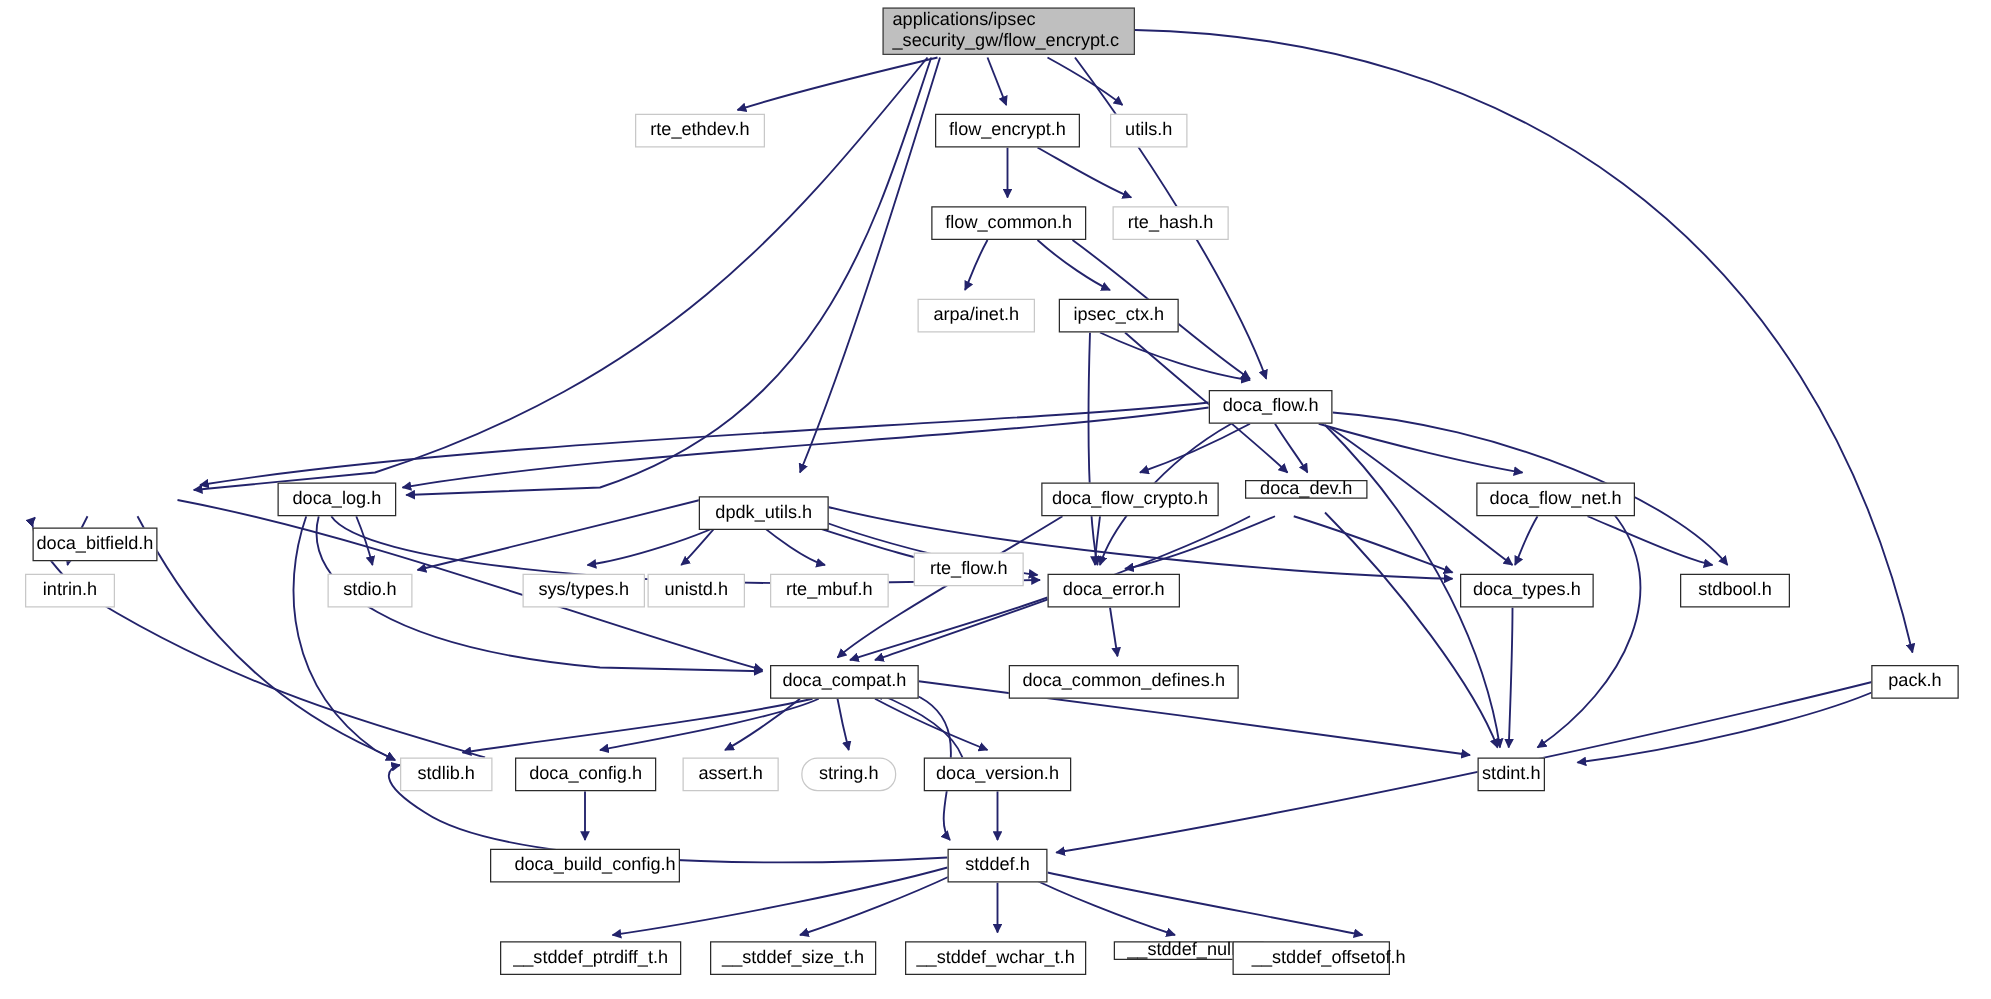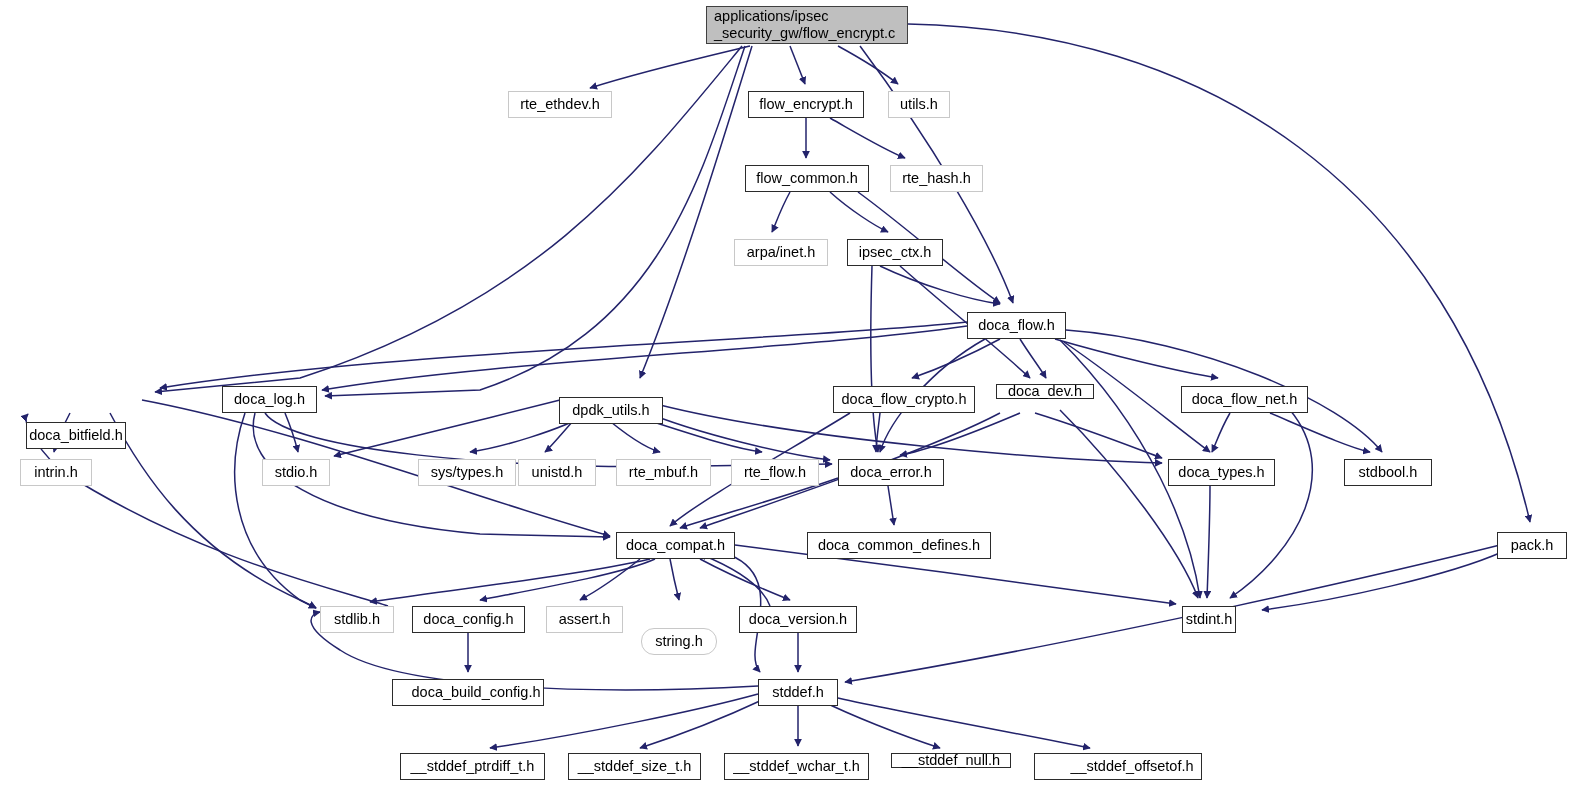--- a/index.html
+++ b/index.html
@@ -150,34 +150,34 @@
       <div class="node solid" style="left: 222px; top: 386px; width: 95px; height: 27px;">doca_log.h</div>
       <div class="node solid" style="left: 559px; top: 386px; width: 104px; height: 27px; margin-top: 11px;">dpdk_utils.h</div>
       <div class="node solid" style="left: 833px; top: 386px; width: 142px; height: 27px;">doca_flow_crypto.h</div>
       <div class="node solid" style="left: 996px; top: 384px; width: 98px; height: 15px;">doca_dev.h</div>
       <div class="node solid" style="left: 1181px; top: 386px; width: 127px; height: 27px;">doca_flow_net.h</div>
       <div class="node faint" style="left: 20px; top: 459px; width: 72px; height: 27px;">intrin.h</div>
       <div class="node faint" style="left: 262px; top: 459px; width: 68px; height: 27px;">stdio.h</div>
       <div class="node faint" style="left: 401px; top: 459px; width: 98px; height: 27px; margin-left: 17px;">sys/types.h</div>
       <div class="node faint" style="left: 518px; top: 459px; width: 78px; height: 27px;">unistd.h</div>
       <div class="node faint" style="left: 616px; top: 459px; width: 95px; height: 27px;">rte_mbuf.h</div>
-      <div class="node faint" style="left: 731px; top: 459px; width: 88px; height: 27px;">rte_flow.h</div>
+      <div class="node faint" style="left: 731px; top: 442px; width: 88px; height: 27px;">rte_flow.h</div>
       <div class="node solid" style="left: 838px; top: 459px; width: 106px; height: 27px;">doca_error.h</div>
       <div class="node solid" style="left: 1168px; top: 459px; width: 107px; height: 27px;">doca_types.h</div>
       <div class="node solid" style="left: 1344px; top: 459px; width: 88px; height: 27px;">stdbool.h</div>
       <div class="node solid" style="left: 616px; top: 532px; width: 119px; height: 27px;">doca_compat.h</div>
       <div class="node solid" style="left: 807px; top: 532px; width: 184px; height: 27px;">doca_common_defines.h</div>
       <div class="node solid" style="left: 1497px; top: 532px; width: 70px; height: 27px;">pack.h</div>
       <div class="node faint" style="left: 320px; top: 606px; width: 74px; height: 27px;">stdlib.h</div>
       <div class="node solid" style="left: 412px; top: 606px; width: 113px; height: 27px;">doca_config.h</div>
       <div class="node faint" style="left: 546px; top: 606px; width: 77px; height: 27px;">assert.h</div>
-      <div class="node faint" style="left: 641px; top: 628px; width: 76px; height: 27px; border-radius: 13px;">string.h</div>
+      <div class="node faint" style="left: 641px; top: 606px; width: 76px; height: 27px; border-radius: 13px;">string.h</div>
       <div class="node solid" style="left: 739px; top: 606px; width: 118px; height: 27px;">doca_version.h</div>
       <div class="node solid" style="left: 1182px; top: 606px; width: 54px; height: 27px;">stdint.h</div>
       <div class="node solid" style="left: 392px; top: 679px; width: 152px; height: 27px; padding-left: 16px;">doca_build_config.h</div>
       <div class="node solid" style="left: 758px; top: 679px; width: 80px; height: 27px;">stddef.h</div>
       <div class="node solid" style="left: 400px; top: 753px; width: 145px; height: 27px;">__stddef_ptrdiff_t.h</div>
       <div class="node solid" style="left: 568px; top: 753px; width: 133px; height: 27px;">__stddef_size_t.h</div>
       <div class="node solid" style="left: 724px; top: 753px; width: 145px; height: 27px;">__stddef_wchar_t.h</div>
       <div class="node solid" style="left: 891px; top: 753px; width: 120px; height: 15px;">__stddef_null.h</div>
-      <div class="node solid" style="left: 1034px; top: 753px; width: 168px; height: 27px; padding-left: 28px;">__stddef_offsetof.h</div>
+      <div class="node solid" style="left: 986px; top: 753px; width: 126px; height: 27px; padding-left: 28px;">__stddef_offsetof.h</div>
     </div>
 </div>
 
 </body></html>

